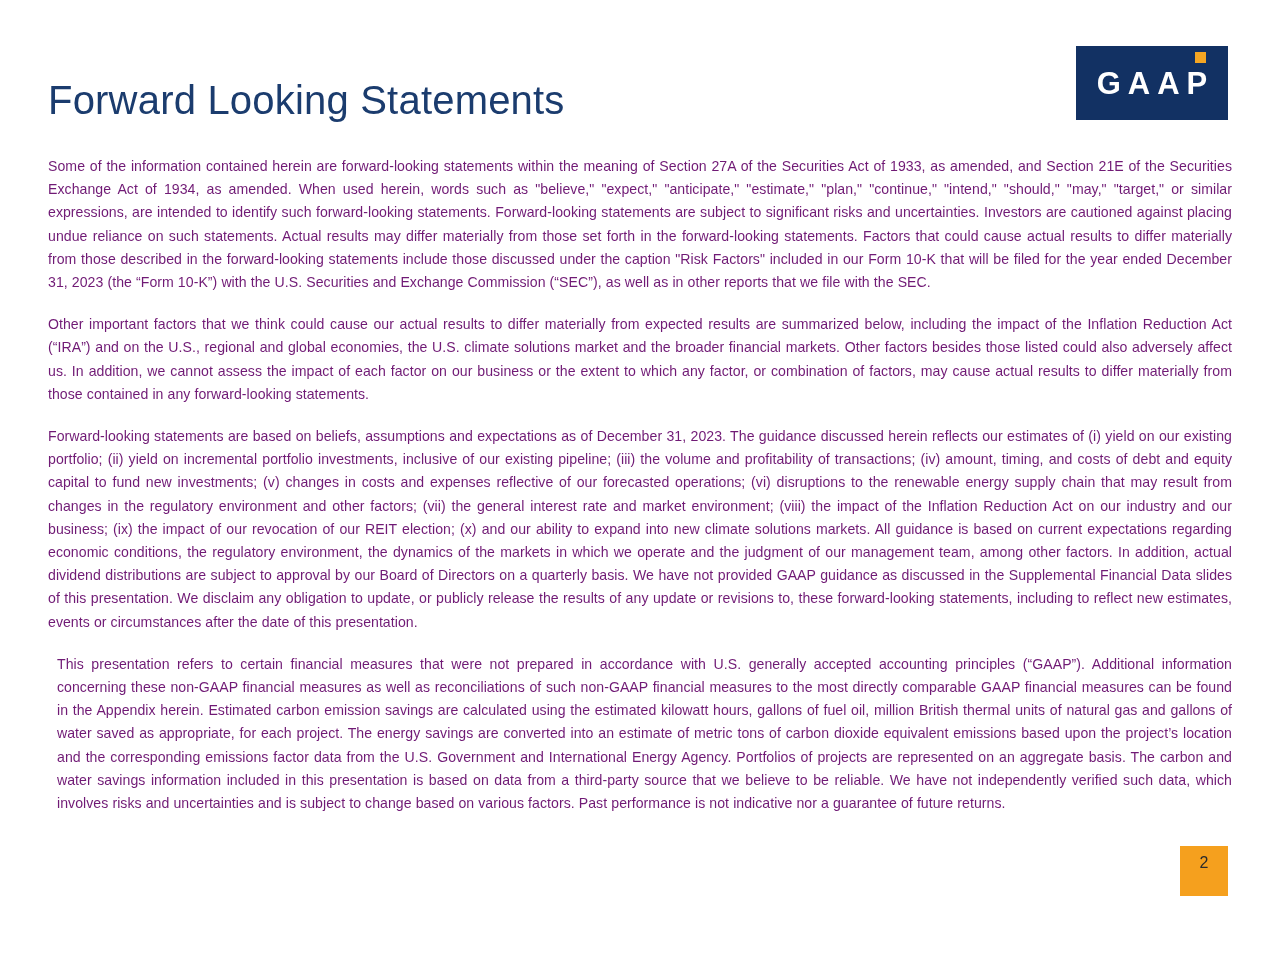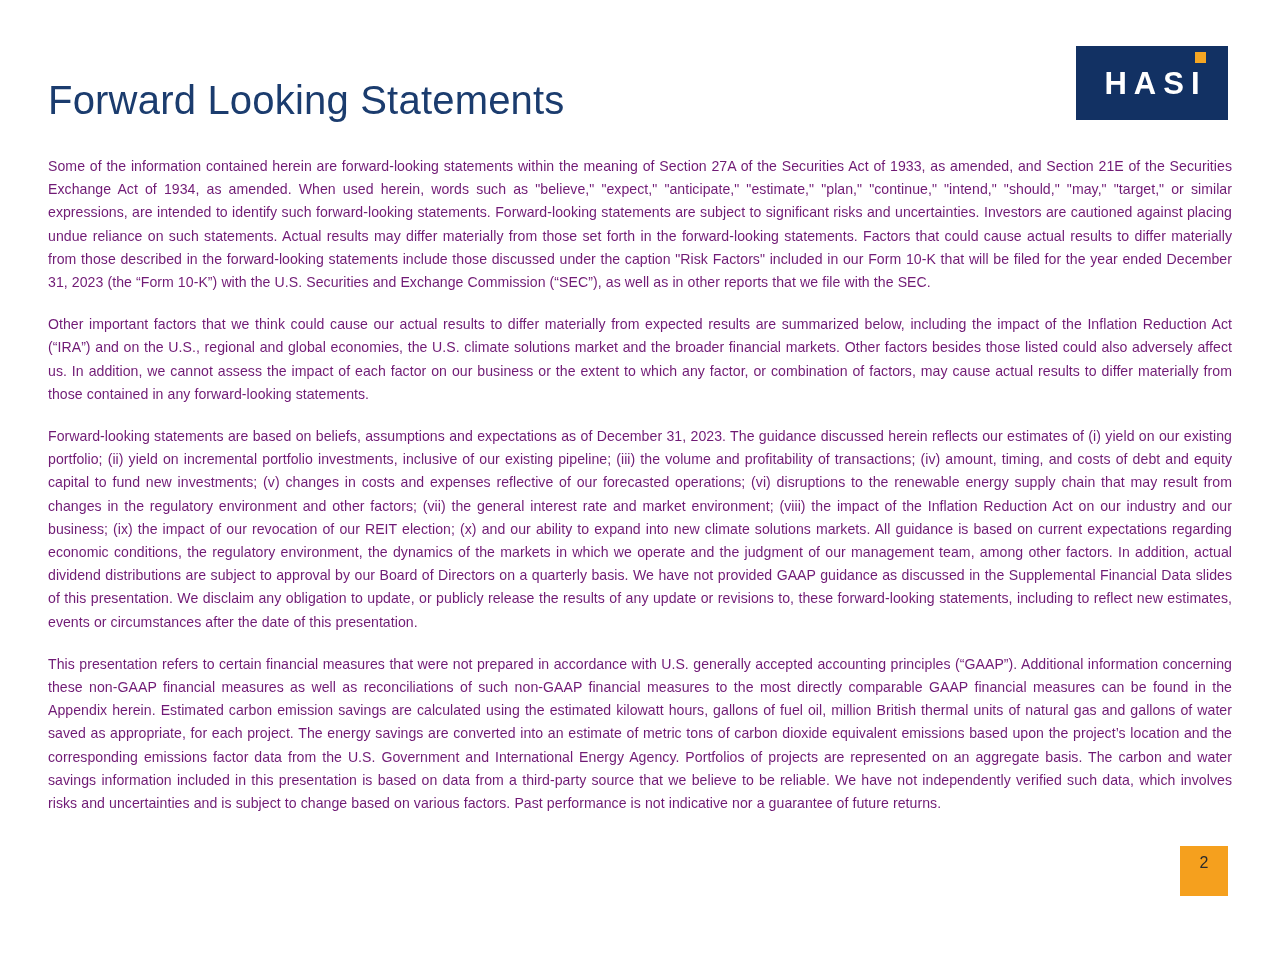--- a/index.html
+++ b/index.html
@@ -71,21 +71,21 @@
   .para {
     font-size: 14.1px;
     line-height: 23.2px;
     color: #701a75;
     text-align: justify;
     text-justify: inter-word;
     margin: 0 0 19px 0;
     letter-spacing: 0.05px;
     word-spacing: 0.1px;
   }
-  .para:last-child { margin-bottom: 0; }
+  .para:last-child { margin-bottom: 0; margin-left: 9px; }
 
   
   .page-badge {
     position: absolute;
     right: 52px;
     bottom: 0;
     width: 48px;
     height: 50px;
     background: #f5a01e;
     display: flex;
@@ -101,21 +101,21 @@
   }
 </style>
 </head>
 <body>
 
 <div class="slide">
 
   <h1 class="slide-title">Forward Looking Statements</h1>
 
   <div class="logo">
-    <span class="logo-text">HASI</span>
+    <span class="logo-text">GAAP</span>
     <span class="logo-dot"></span>
   </div>
 
   <div class="body-copy">
     <p class="para">Some of the information contained herein are forward-looking statements within the meaning of Section 27A of the Securities Act of 1933, as amended, and Section 21E of the Securities Exchange Act of 1934, as amended. When used herein, words such as "believe," "expect," "anticipate," "estimate," "plan," "continue," "intend," "should," "may," "target," or similar expressions, are intended to identify such forward-looking statements. Forward-looking statements are subject to significant risks and uncertainties. Investors are cautioned against placing undue reliance on such statements. Actual results may differ materially from those set forth in the forward-looking statements. Factors that could cause actual results to differ materially from those described in the forward-looking statements include those discussed under the caption "Risk Factors" included in our Form 10-K that will be filed for the year ended December 31, 2023 (the “Form 10-K”) with the U.S. Securities and Exchange Commission (“SEC”), as well as in other reports that we file with the SEC.</p>
     <p class="para">Other important factors that we think could cause our actual results to differ materially from expected results are summarized below, including the impact of the Inflation Reduction Act (“IRA”) and on the U.S., regional and global economies, the U.S. climate solutions market and the broader financial markets. Other factors besides those listed could also adversely affect us. In addition, we cannot assess the impact of each factor on our business or the extent to which any factor, or combination of factors, may cause actual results to differ materially from those contained in any forward-looking statements.</p>
     <p class="para">Forward-looking statements are based on beliefs, assumptions and expectations as of December 31, 2023. The guidance discussed herein reflects our estimates of (i) yield on our existing portfolio; (ii) yield on incremental portfolio investments, inclusive of our existing pipeline; (iii) the volume and profitability of transactions; (iv) amount, timing, and costs of debt and equity capital to fund new investments; (v) changes in costs and expenses reflective of our forecasted operations; (vi) disruptions to the renewable energy supply chain that may result from changes in the regulatory environment and other factors; (vii) the general interest rate and market environment; (viii) the impact of the Inflation Reduction Act on our industry and our business; (ix) the impact of our revocation of our REIT election; (x) and our ability to expand into new climate solutions markets. All guidance is based on current expectations regarding economic conditions, the regulatory environment, the dynamics of the markets in which we operate and the judgment of our management team, among other factors. In addition, actual dividend distributions are subject to approval by our Board of Directors on a quarterly basis. We have not provided GAAP guidance as discussed in the Supplemental Financial Data slides of this presentation. We disclaim any obligation to update, or publicly release the results of any update or revisions to, these forward-looking statements, including to reflect new estimates, events or circumstances after the date of this presentation.</p>
     <p class="para">This presentation refers to certain financial measures that were not prepared in accordance with U.S. generally accepted accounting principles (“GAAP”). Additional information concerning these non-GAAP financial measures as well as reconciliations of such non-GAAP financial measures to the most directly comparable GAAP financial measures can be found in the Appendix herein. Estimated carbon emission savings are calculated using the estimated kilowatt hours, gallons of fuel oil, million British thermal units of natural gas and gallons of water saved as appropriate, for each project. The energy savings are converted into an estimate of metric tons of carbon dioxide equivalent emissions based upon the project’s location and the corresponding emissions factor data from the U.S. Government and International Energy Agency. Portfolios of projects are represented on an aggregate basis. The carbon and water savings information included in this presentation is based on data from a third-party source that we believe to be reliable. We have not independently verified such data, which involves risks and uncertainties and is subject to change based on various factors. Past performance is not indicative nor a guarantee of future returns.</p>
   </div>
 

